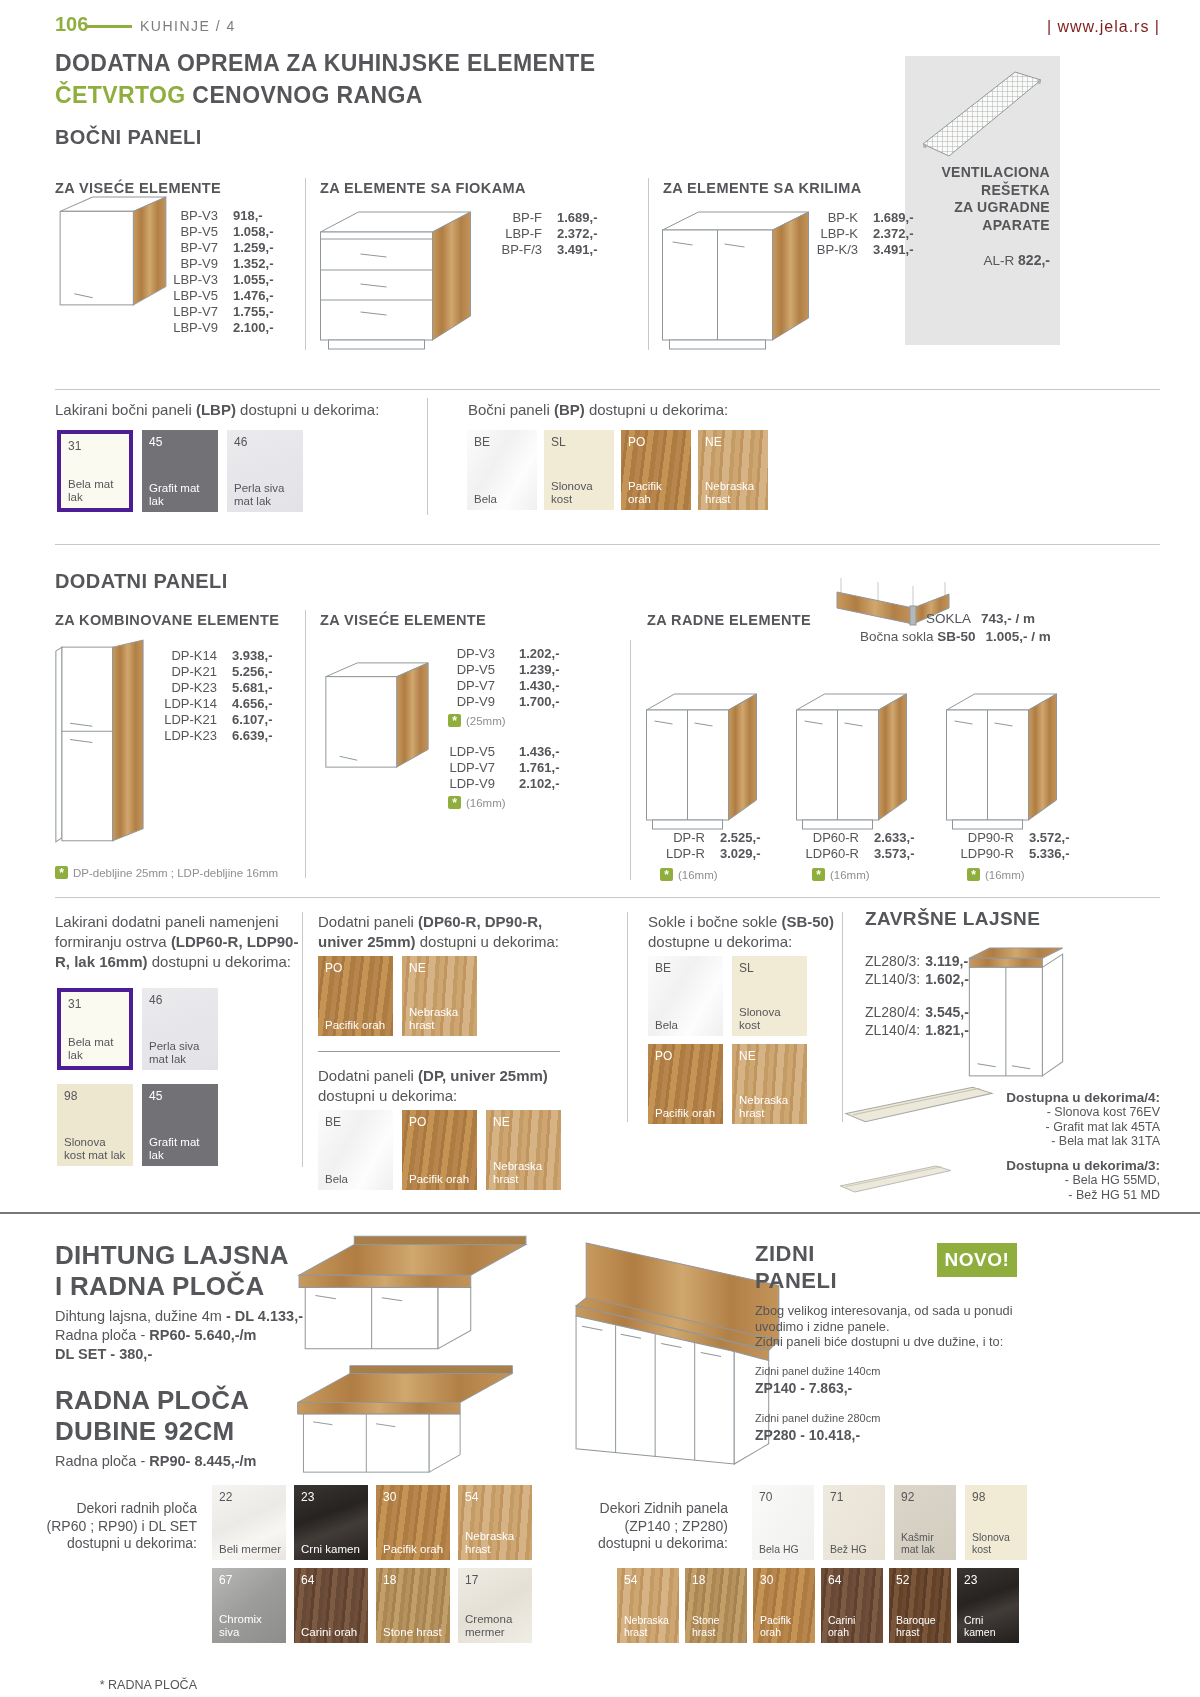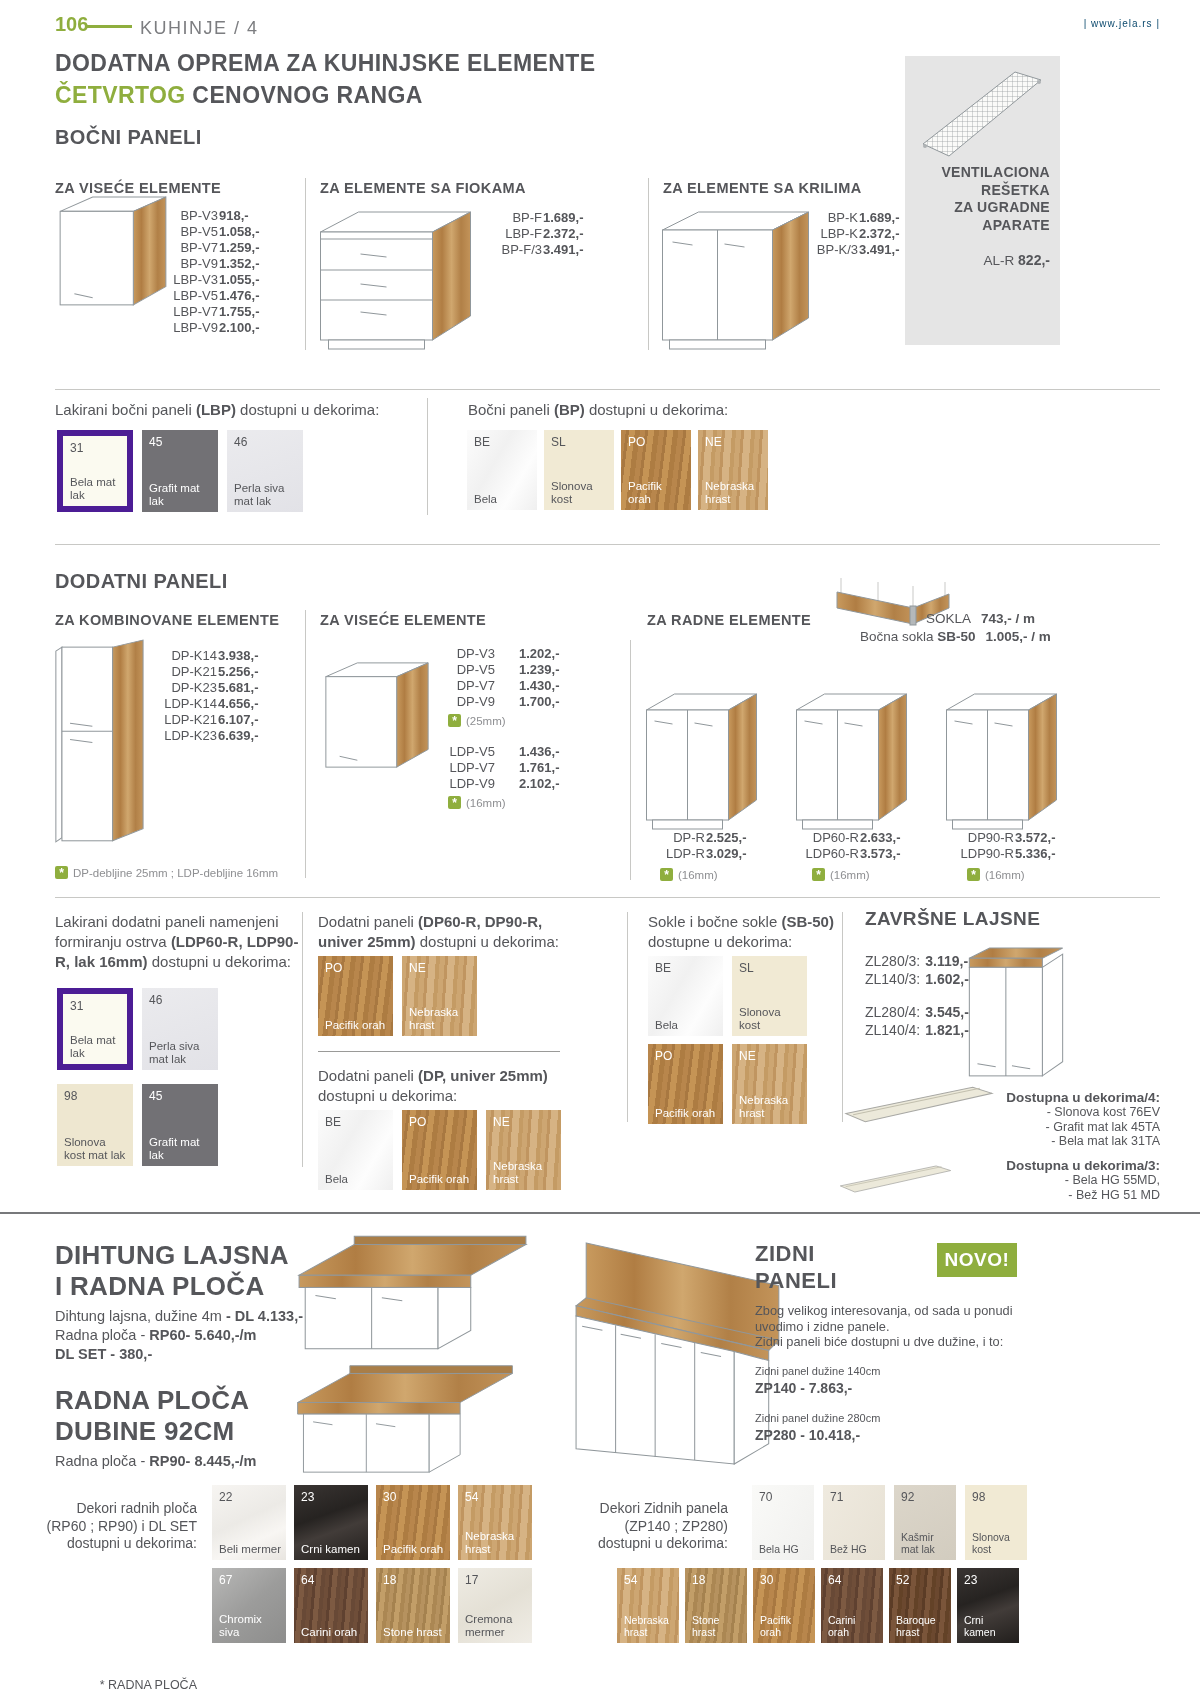--- a/index.html
+++ b/index.html
@@ -6,26 +6,26 @@
   .page{position:relative;width:1200px;height:1697px;background:#fff;overflow:hidden;
         color:#55565a;font-family:"Liberation Sans",sans-serif}
   .abs{position:absolute}
   .green{color:#8fae3e}
   .hr{position:absolute;height:1px;background:#c8c8c5}
   .vr{position:absolute;width:1px;background:#c8c8c5}
   .h1{font-size:23px;font-weight:bold;letter-spacing:.4px;line-height:30px}
   .h2{font-size:20px;font-weight:bold;letter-spacing:.4px}
   .colTitle{font-size:14.5px;font-weight:bold;letter-spacing:.4px}
   .pagenum{font-size:20px;font-weight:bold;color:#8fae3e}
-  .crumb{font-size:18px;letter-spacing:1.5px;color:#7c7d80}
-  .site{font-size:10px;letter-spacing:1px;color:#0c4a6e;text-align:right}
+  .crumb{font-size:14px;letter-spacing:1.5px;color:#7c7d80}
+  .site{font-size:16px;letter-spacing:1px;color:#7f1d1d;text-align:right}
   .prices{font-size:13px;line-height:16px}
   .prow{display:flex}
   .plbl{width:var(--lw,60px);text-align:right;white-space:nowrap}
-  .pval{margin-left:1px;font-weight:bold;white-space:nowrap}
+  .pval{margin-left:15px;font-weight:bold;white-space:nowrap}
   .gap-lg .pval{margin-left:24px}
   .left-lbl .plbl{width:auto;text-align:left}
   .left-lbl .pval{margin-left:5px}
   .lajrows{font-size:14px;line-height:18px}
   .dtitle{font-size:15px;line-height:20px}
   .swrow{display:flex;gap:9px}
   .sgrid{display:flex;flex-wrap:wrap;gap:14px 9px}
   .swatch{position:relative;width:76px;height:82px;font-size:12px;box-sizing:border-box}
   .scode{position:absolute;top:5px;left:7px}
   .sname{position:absolute;bottom:5px;left:7px;right:4px;line-height:12.5px;font-size:11.5px}
@@ -39,21 +39,21 @@
   .f-carini{background:repeating-linear-gradient(95deg,#6f4e39 0 4px,#5f4130 4px 7px,#7d5a42 7px 12px,#684936 12px 16px);color:#fff}
   .f-stone{background:repeating-linear-gradient(96deg,#b6925f 0 4px,#a5824f 4px 7px,#c29e68 7px 12px,#ab8753 12px 16px);color:#fff}
   .f-baroque{background:repeating-linear-gradient(95deg,#6b482f 0 4px,#5b3c26 4px 7px,#7a553a 7px 12px,#634227 12px 16px);color:#fff}
   .f-crni-kamen{background:linear-gradient(160deg,#3a3533,#262321 40%,#423c39 60%,#211e1c);color:#fff}
   .f-beli-mermer{background:linear-gradient(155deg,#f7f5f2,#eceae6 45%,#f8f6f3 70%,#e8e5e0);color:#55565a}
   .f-cremona{background:linear-gradient(150deg,#efece4,#e4e0d5 50%,#f0ede6);color:#55565a}
   .f-chromix{background:linear-gradient(140deg,#b9b9b8,#9c9c9b 50%,#8d8d8c);color:#fff}
   .f-grafit{background:#727175;color:#fff}
   .f-perla{background:linear-gradient(160deg,#ebebee,#e2e2e7);color:#55565a}
   .f-bela{background:linear-gradient(120deg,#fcfcfc,#f1f1f1 40%,#fdfdfd 70%,#efefef);color:#55565a}
-  .f-bela-mat{background:#fbfaf0;color:#55565a;border:6px solid #4c1d95}
+  .f-bela-mat{background:#fbfaf0;color:#55565a;border:4px solid #4c1d95}
   .f-slonova{background:#f1ead4;color:#55565a}
   .f-slonova-mat{background:#eee7d0;color:#55565a}
   .f-bela-hg{background:linear-gradient(120deg,#fafaf8,#f0f0ee);color:#55565a}
   .f-bez-hg{background:linear-gradient(120deg,#efeadf,#e7e1d4);color:#55565a}
   .f-kasmir{background:linear-gradient(150deg,#dcd6ca,#d2ccbf);color:#55565a}
   .mmnote{display:flex;align-items:center;gap:5px;font-size:11.5px;color:#8e8f92}
   .ast{display:inline-block;width:13px;height:13px;background:#8fae3e;color:#fff;font-weight:bold;
        text-align:center;line-height:14px;font-size:12px;border-radius:2px;flex:0 0 13px}
   .vent{background:#e5e5e5}
   .ventTitle{font-size:14px;font-weight:bold;text-align:right;line-height:17.5px;letter-spacing:.3px}

